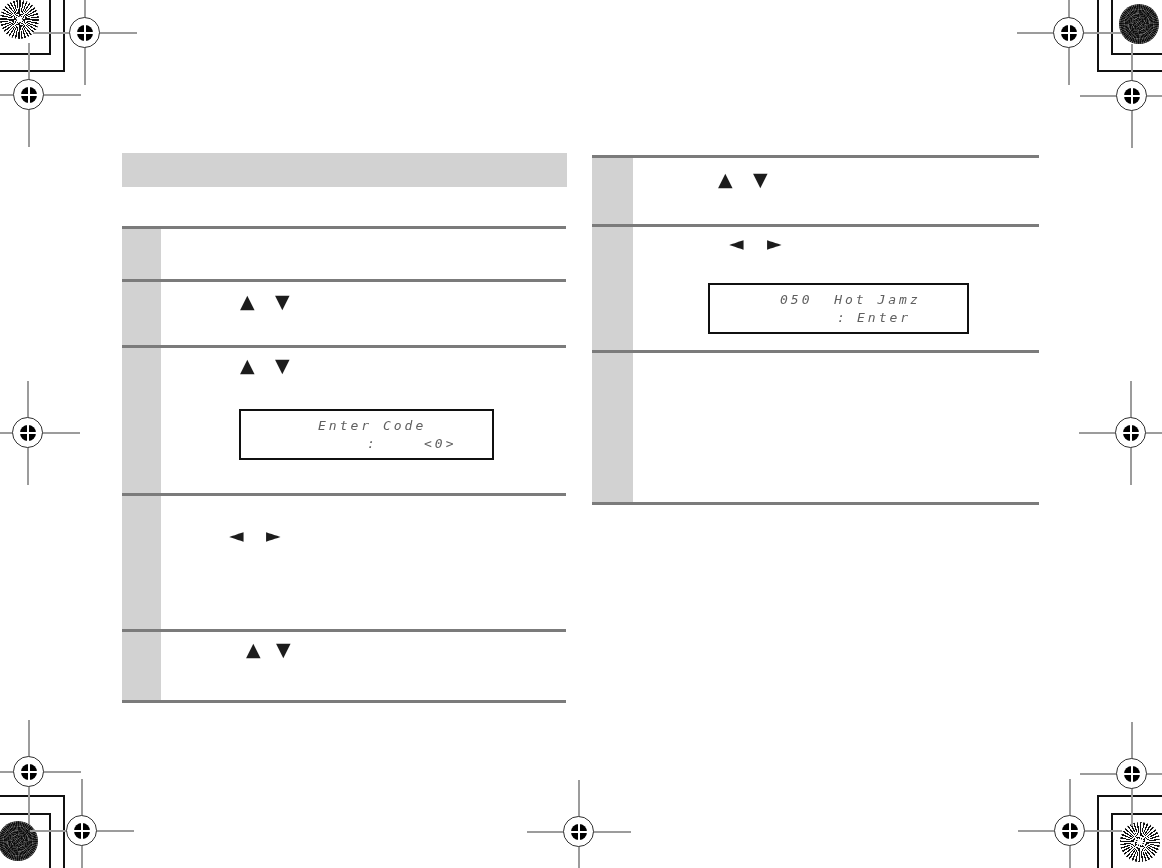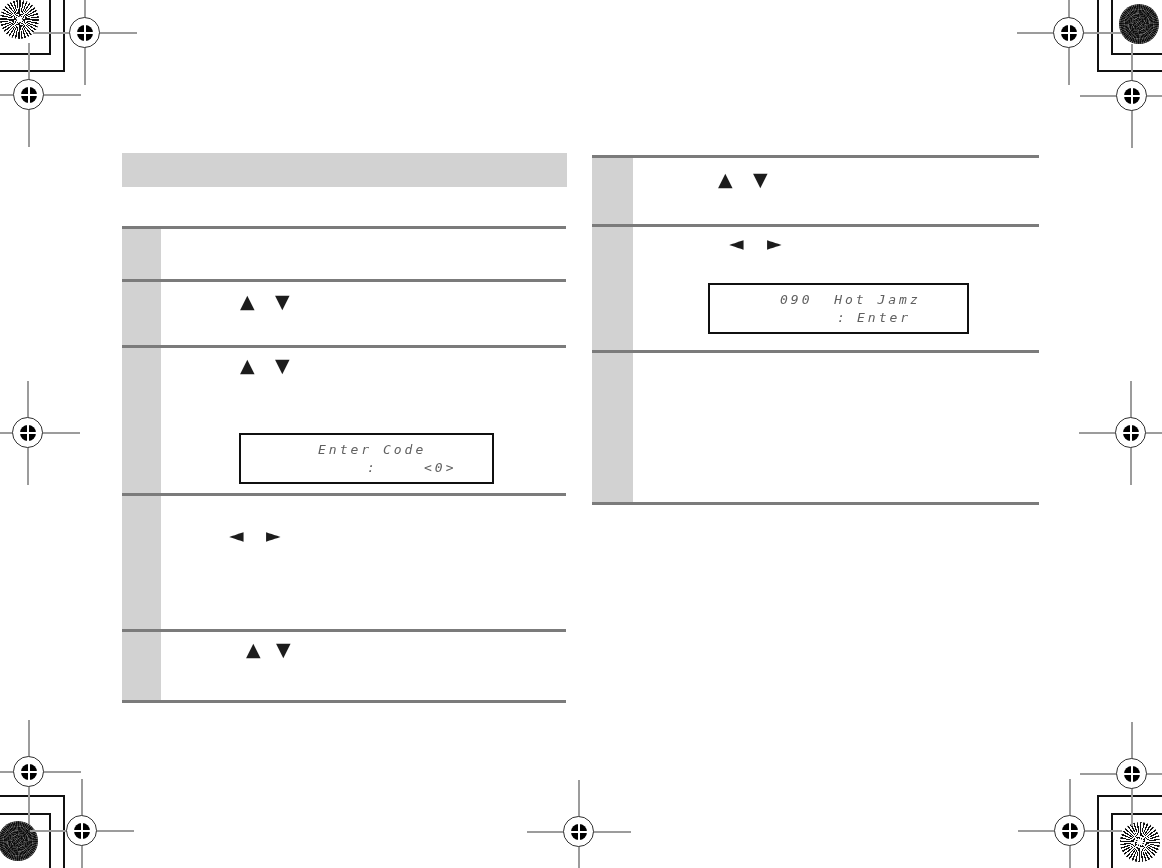--- a/index.html
+++ b/index.html
@@ -155,21 +155,21 @@
 
   <span class="arrow" style="left:240px;top:356px">▲</span>
   <span class="arrow" style="left:275px;top:356px">▼</span>
 
   <span class="arrow" style="left:229px;top:526px">◄</span>
   <span class="arrow" style="left:266px;top:526px">►</span>
 
   <span class="arrow" style="left:246px;top:640px">▲</span>
   <span class="arrow" style="left:276px;top:640px">▼</span>
 
-  <div class="lcd" style="left:239px;top:433px;width:251px;height:47px">
+  <div class="lcd" style="left:239px;top:409px;width:251px;height:47px">
     <span style="left:77px;top:8px">Enter Code</span>
     <span style="left:126px;top:26px">:</span>
     <span style="left:183px;top:26px">&lt;0&gt;</span>
   </div>
 
   <i class="rule" style="left:592px;top:155px;width:447px"></i>
   <i class="rule" style="left:592px;top:224px;width:447px"></i>
   <i class="rule" style="left:592px;top:350px;width:447px"></i>
   <i class="rule" style="left:592px;top:502px;width:447px"></i>
 
@@ -177,18 +177,18 @@
   <div class="cell" style="left:592px;top:227px;width:41px;height:123px"></div>
   <div class="cell" style="left:592px;top:353px;width:41px;height:149px"></div>
 
   <span class="arrow" style="left:718px;top:170px">▲</span>
   <span class="arrow" style="left:753px;top:170px">▼</span>
 
   <span class="arrow" style="left:729px;top:234px">◄</span>
   <span class="arrow" style="left:767px;top:234px">►</span>
 
   <div class="lcd" style="left:708px;top:283px;width:257px;height:47px">
-    <span style="left:70px;top:8px">090  Hot Jamz</span>
+    <span style="left:70px;top:8px">050  Hot Jamz</span>
     <span style="left:127px;top:26px">:</span>
     <span style="left:147px;top:26px">Enter</span>
   </div>
 
 </div>
 
 </body></html>

